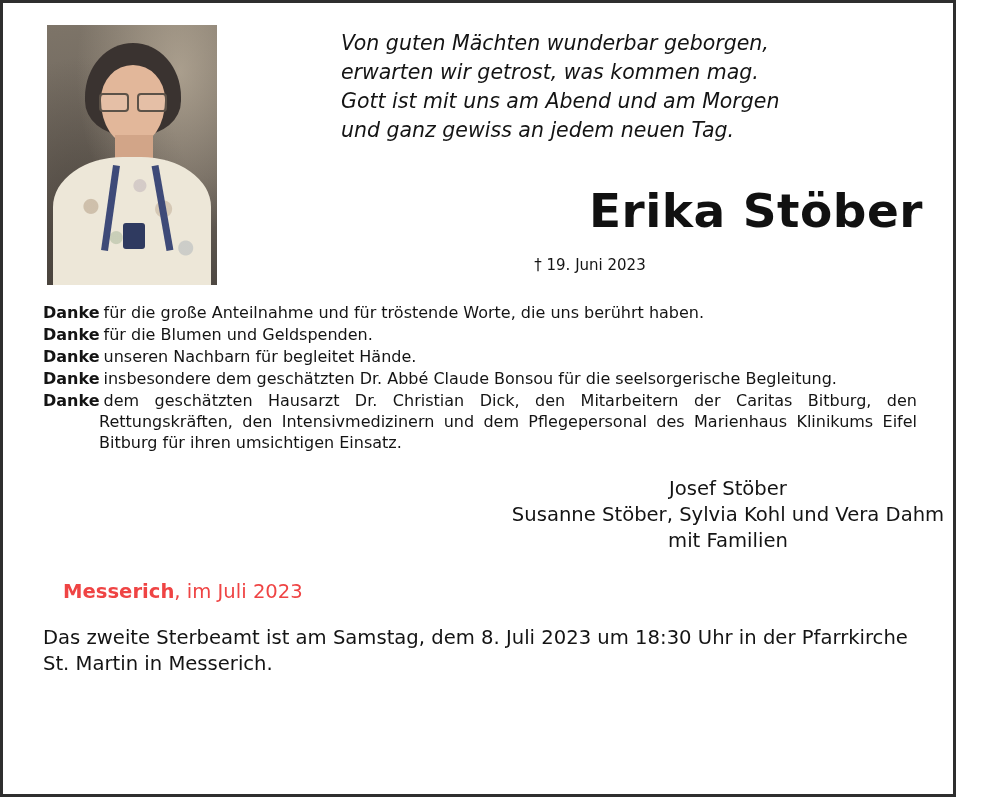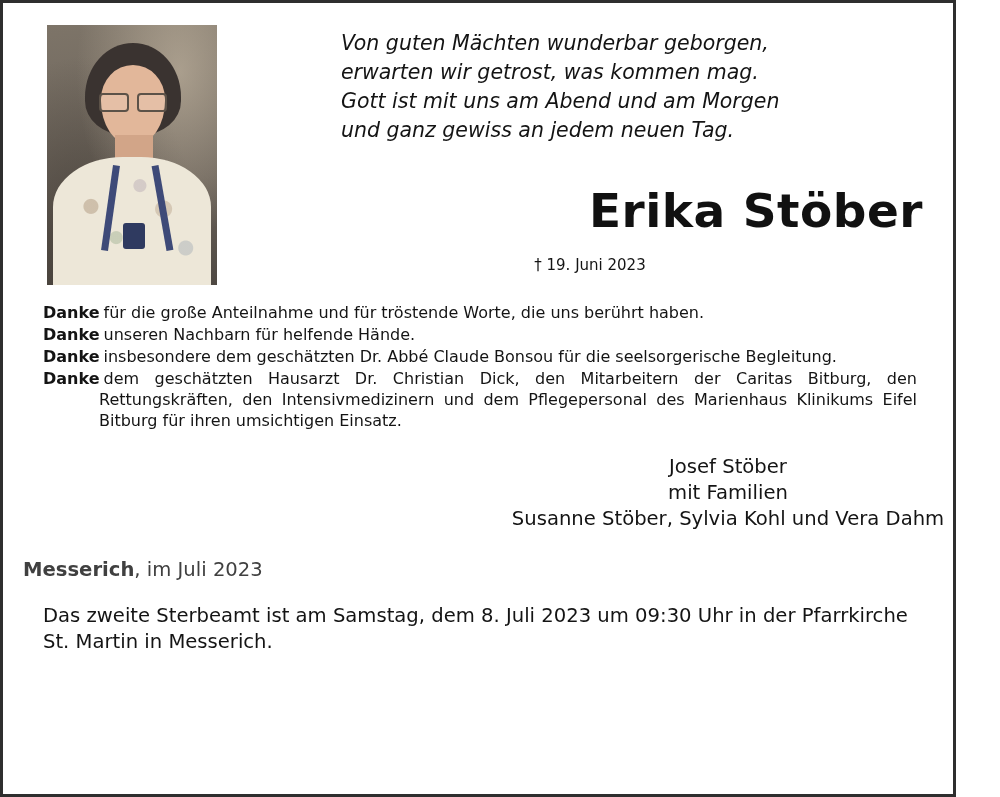--- a/index.html
+++ b/index.html
@@ -177,23 +177,23 @@
     font-size: 19.6px;
     line-height: 1.33;
     color: #141414;
     text-align: center;
   }
   .signature div { white-space: nowrap; }
 
   
   .place-line {
     margin-top: 26px;
-    padding-left: 20px;
+    padding-left: 60px;
     font-size: 19.6px;
-    color: #404040;
+    color: #ef4444;
   }
   .place-line b { font-weight: bold; }
   .service {
     margin-top: 22px;
     padding: 0 40px 0 40px;
     font-size: 19.6px;
     line-height: 1.32;
     color: #141414;
   }
 </style>
@@ -225,35 +225,38 @@
       <div class="death-date">† 19. Juni 2023</div>
     </div>
 
   </div>
 
   <div class="thanks">
     <p>
       <span class="lead">Danke</span><span>für die große Anteilnahme und für tröstende Worte, die uns berührt haben.</span>
     </p>
     <p class="nojust">
-      <span class="lead">Danke</span><span>unseren Nachbarn für helfende Hände.</span>
+      <span class="lead">Danke</span><span>für die Blumen und Geldspenden.</span>
+    </p>
+    <p class="nojust">
+      <span class="lead">Danke</span><span>unseren Nachbarn für begleitet Hände.</span>
     </p>
     <p>
       <span class="lead">Danke</span><span>insbesondere dem geschätzten Dr. Abbé Claude Bonsou für die seelsorgerische Begleitung.</span>
     </p>
     <p>
       <span class="lead">Danke</span><span>dem geschätzten Hausarzt Dr. Christian Dick, den Mitarbeitern der Caritas Bitburg, den Rettungskräften, den Intensivmedizinern und dem Pflegepersonal des Marienhaus Klinikums Eifel Bitburg für ihren umsichtigen Einsatz.</span>
     </p>
   </div>
 
   <div class="signature">
     <div>Josef Stöber</div>
+    <div>Susanne Stöber, Sylvia Kohl und Vera Dahm</div>
     <div>mit Familien</div>
-    <div>Susanne Stöber, Sylvia Kohl und Vera Dahm</div>
   </div>
 
   <div class="place-line">
     <b>Messerich</b><span>, im Juli 2023</span>
   </div>
 
-  <div class="service">Das zweite Sterbeamt ist am Samstag, dem 8. Juli 2023 um 09:30 Uhr in der Pfarrkirche St. Martin in Messerich.</div>
+  <div class="service">Das zweite Sterbeamt ist am Samstag, dem 8. Juli 2023 um 18:30 Uhr in der Pfarrkirche St. Martin in Messerich.</div>
 
 </div>
 
 </body></html>

